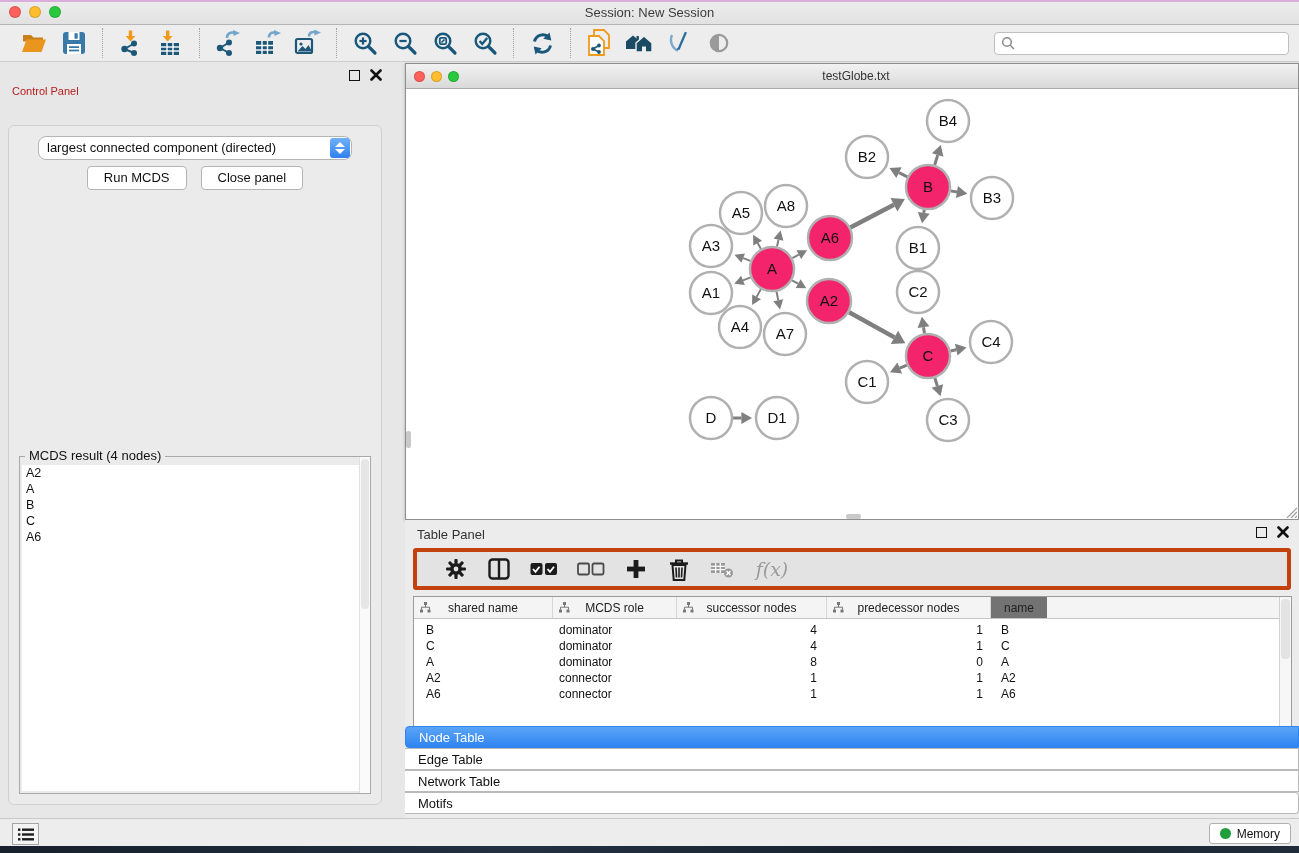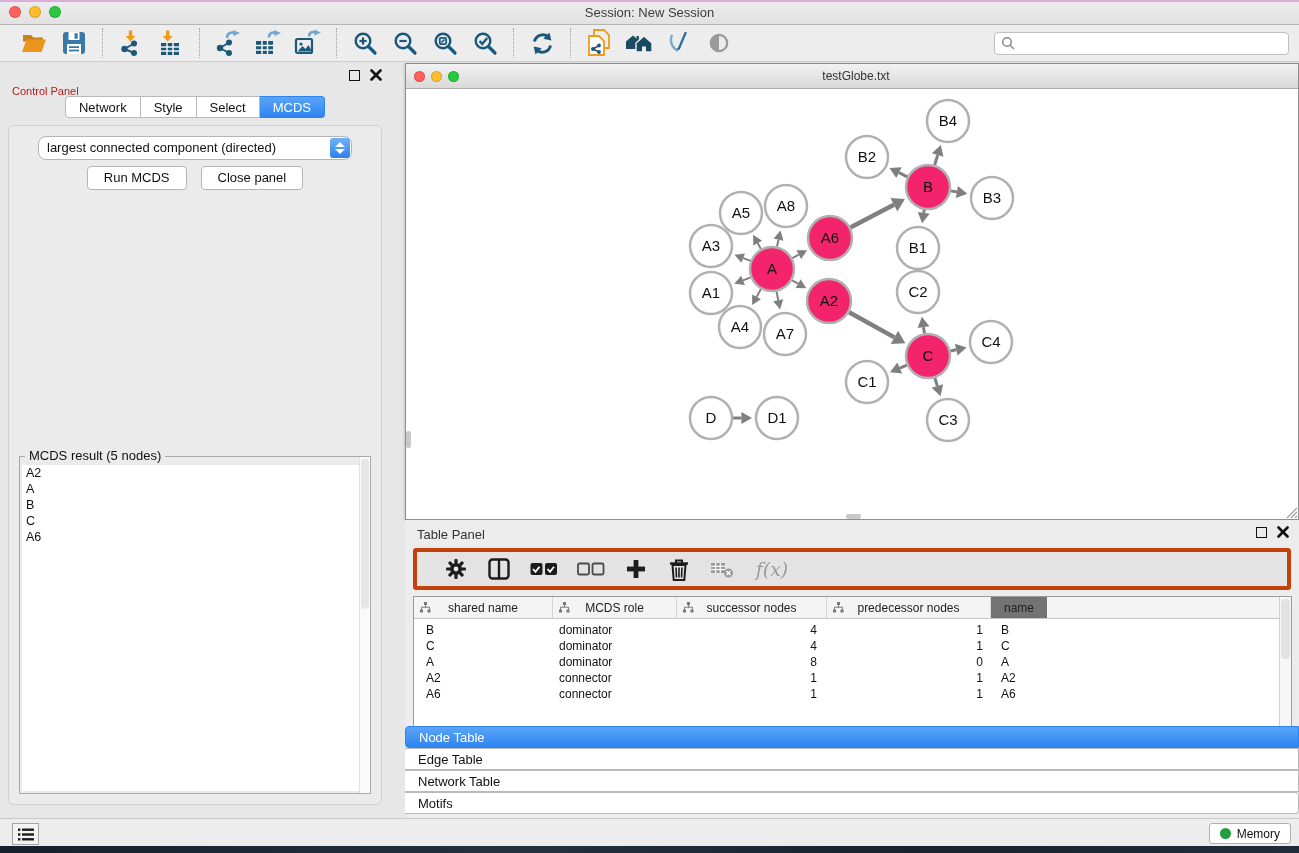--- a/index.html
+++ b/index.html
@@ -289,40 +289,34 @@
     <div class="panel-head">
       <span class="ph-title">Control Panel</span>
       <span class="ph-icons">
         <span class="float-box"></span>
         <svg class="xicon" width="12" height="12" viewBox="0 0 12 12">
             <line x1="1.5" y1="1.5" x2="10.5" y2="10.5"></line>
             <line x1="10.5" y1="1.5" x2="1.5" y2="10.5"></line>
           </svg>
       </span>
     </div>
-    <div class="seg-tabs">
-        <div class="seg-tab">Network</div>
-        <div class="seg-tab">Style</div>
-        <div class="seg-tab">Select</div>
-        <div class="seg-tab active">MCDS</div>
-      </div>
     <div class="cp-inner">
       <div class="dropdown">
         <span>largest connected component (directed)</span>
         <span class="dd-stepper">
             <span class="up"></span>
             <span class="down"></span>
           </span>
       </div>
       <div class="cp-buttons">
         <div class="btn">Run MCDS</div>
         <div class="btn">Close panel</div>
       </div>
       <div class="groupbox">
-        <span class="gb-legend">MCDS result (5 nodes)</span>
+        <span class="gb-legend">MCDS result (4 nodes)</span>
         <div class="gb-list">
             <div class="result-item">A2</div>
             <div class="result-item">A</div>
             <div class="result-item">B</div>
             <div class="result-item">C</div>
             <div class="result-item">A6</div>
           </div>
         <div class="gb-scroll">
             <div class="thumb"></div>
           </div>

